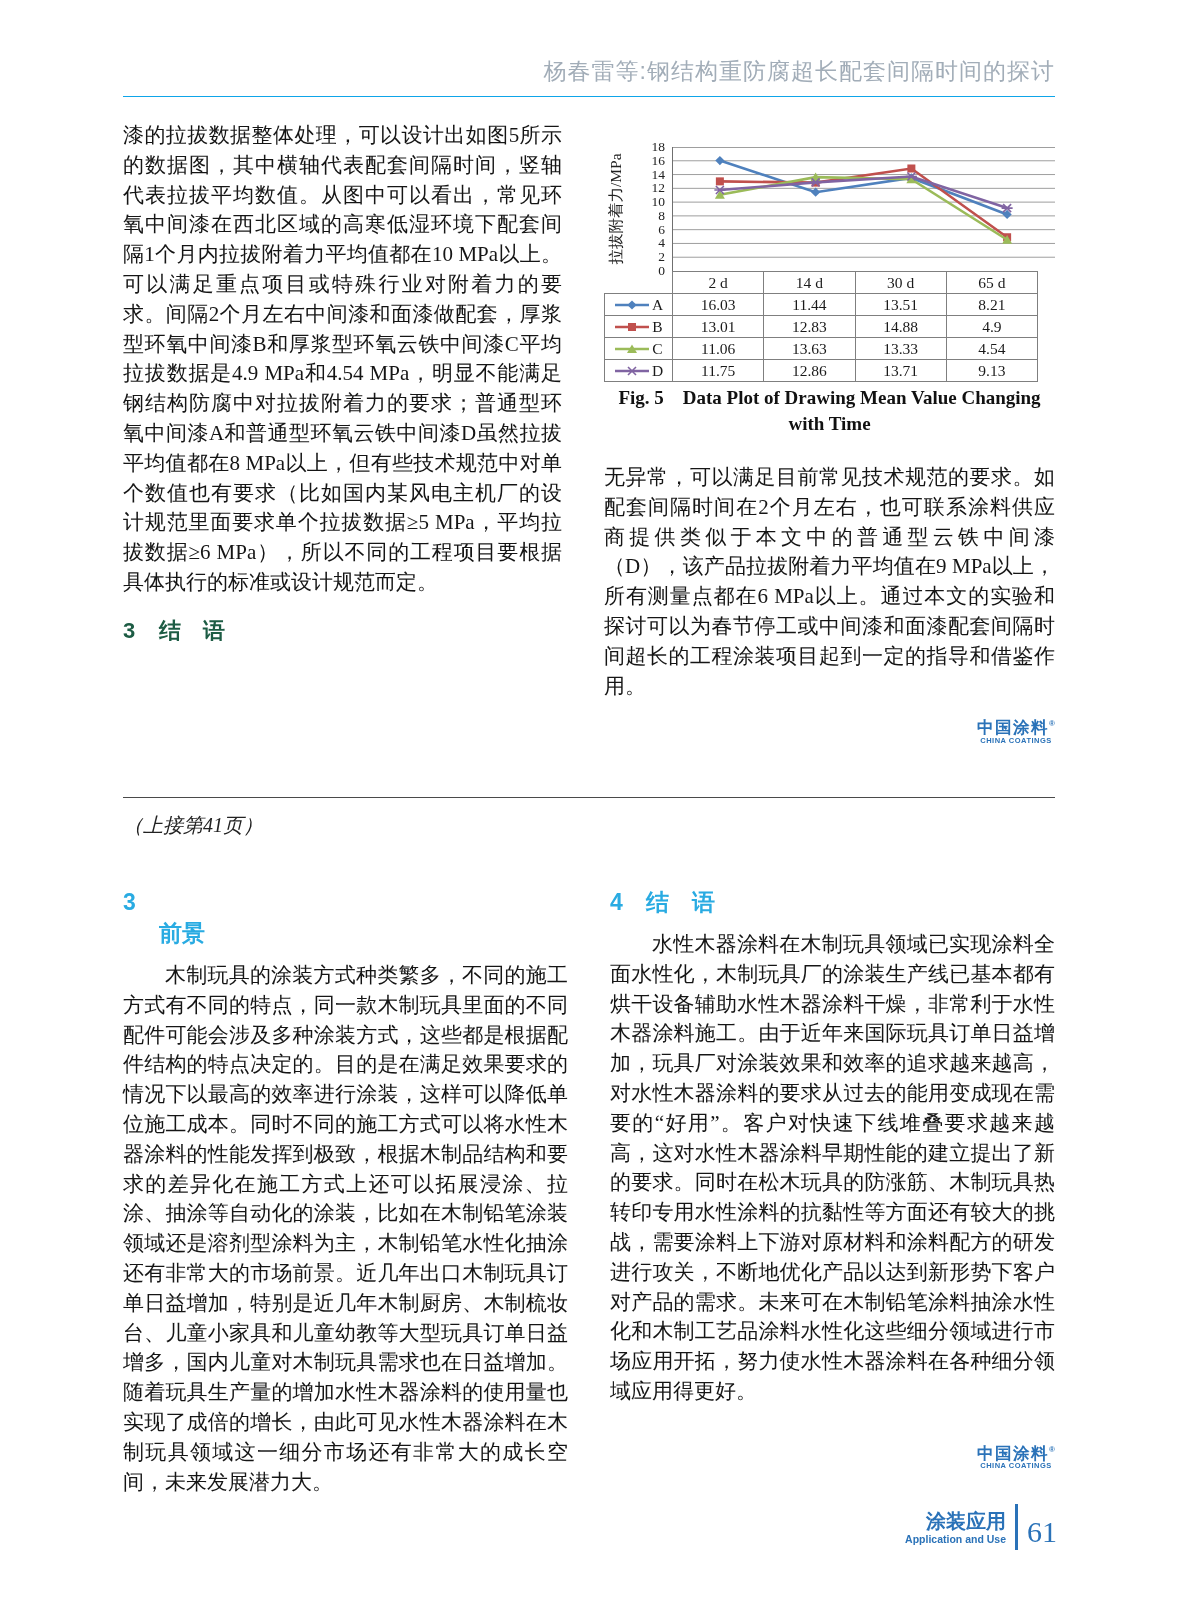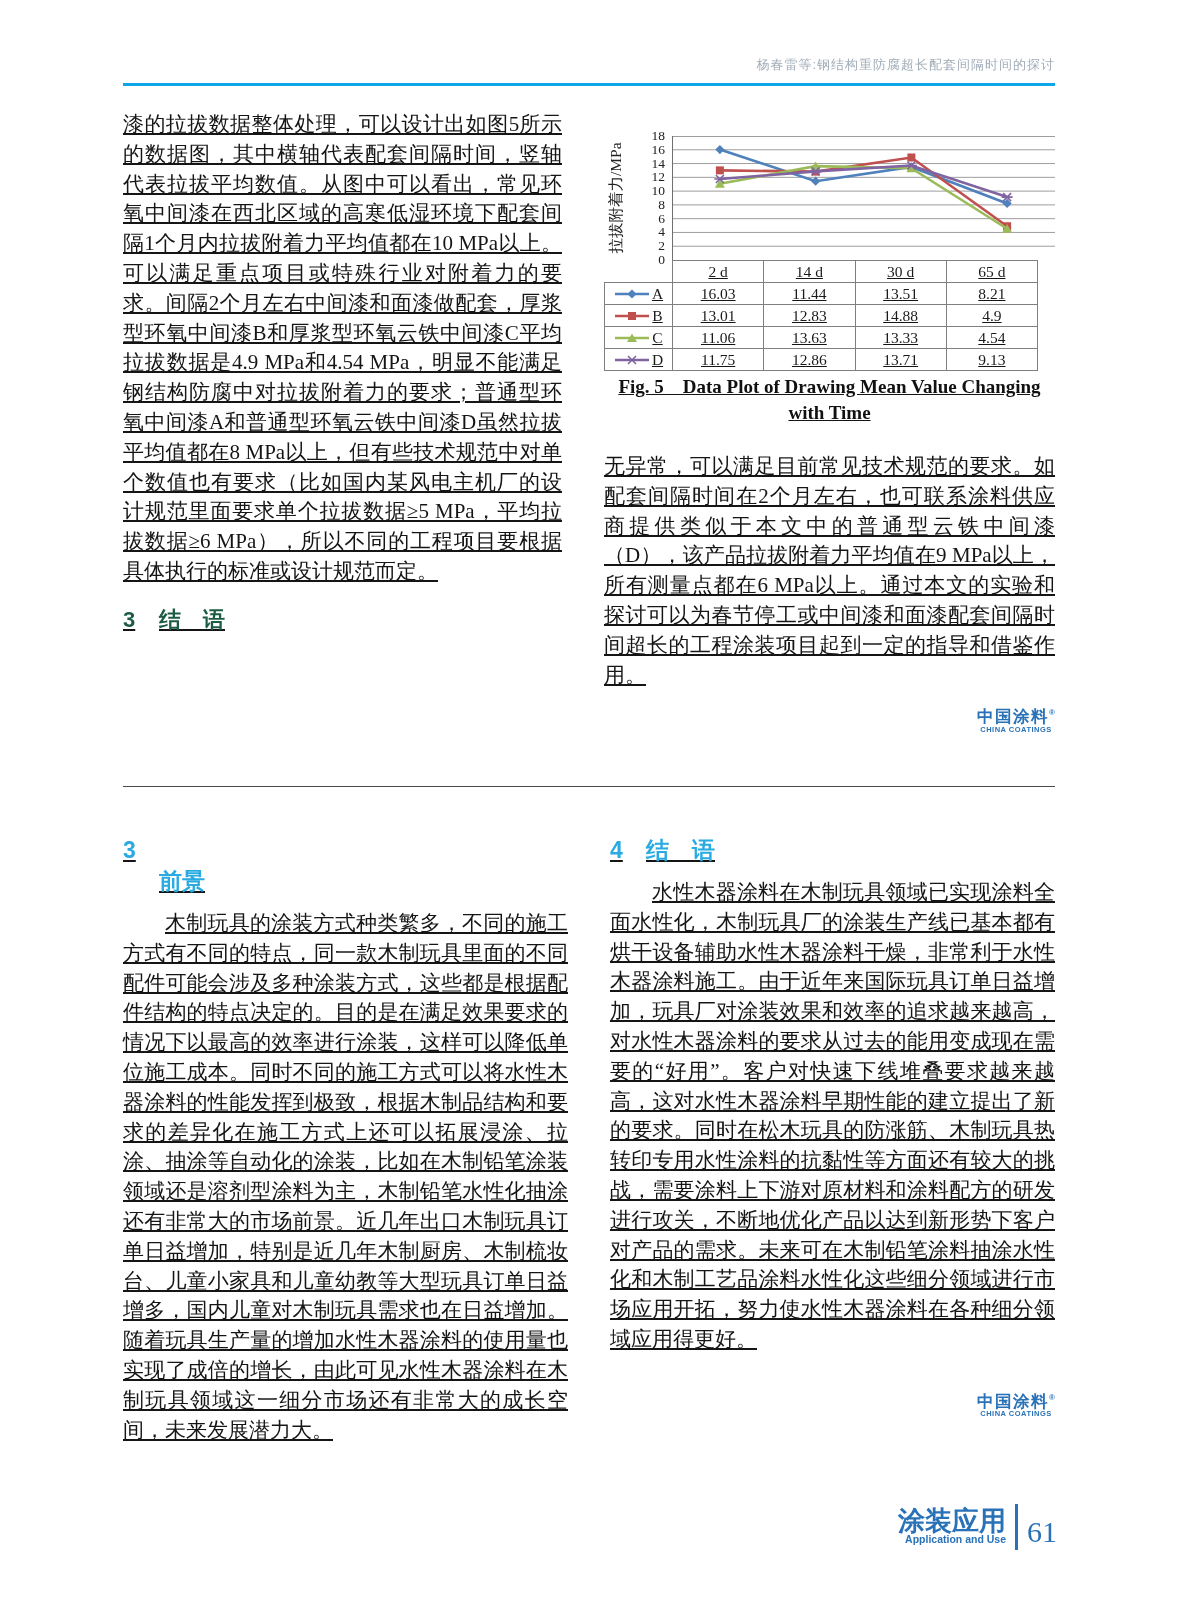--- a/index.html
+++ b/index.html
@@ -5,27 +5,27 @@
   html,body { margin:0; padding:0; background:#ffffff; }
   .page {
     position:relative; width:1178px; height:1600px; background:#fff;
     font-family:"Liberation Serif","DejaVu Serif",serif; color:#151515;
     overflow:hidden;
   }
   .content { padding:0 123px; }
 
   
   .running-head {
-    margin-top:56px; padding-bottom:9px; border-bottom:3px solid #0ea5e9;
+    margin-top:56px; padding-bottom:9px; border-bottom:1px solid #0ea5e9;
     text-align:right; font-family:"Liberation Sans","DejaVu Sans",sans-serif;
-    font-size:13px; letter-spacing:1px; color:var(--runhead,#a2adb8);
-  }
-
-  
-  .columns { display:flex; gap:42px;text-decoration:underline; }
+    font-size:23px; letter-spacing:1px; color:var(--runhead,#a2adb8);
+  }
+
+  
+  .columns { display:flex; gap:42px; }
   .columns.art1 { margin-top:24px; min-height:676px; }
   .columns.art2 { margin-top:48px; }
   .col { width:451px; }
 
   p.body {
     margin:0; font-size:21px; line-height:29.8px; text-align:justify;
     color:#151515;
   }
   p.indent { text-indent:2em; }
 
@@ -93,21 +93,21 @@
   .logo.logo2 { margin-top:34px; }
 
   
   .divider { border:none; border-top:1.5px solid #4a4a4a; margin:0; }
   .cont-note { margin-top:14px; font-size:20px; font-style:italic; color:#222; }
 
   
   .footer { position:absolute; top:1504px; right:121px; display:flex; align-items:center; }
   .footer-text { text-align:right; margin-right:9px; }
   .footer-zh {
-    color:var(--logoblue,#2a72b8); font-size:27px; font-weight:bold;
+    color:var(--logoblue,#2a72b8); font-size:20px; font-weight:bold;
     font-family:"Liberation Sans","DejaVu Sans",sans-serif; line-height:24px;
   }
   .footer-en {
     color:var(--logoblue,#2a72b8); font-size:10.5px; font-weight:bold;
     font-family:"Liberation Sans","DejaVu Sans",sans-serif; line-height:13px;
   }
   .footer-bar { width:3px; height:46px; background:var(--logoblue,#2a72b8); margin-right:9px; }
   .footer-num { color:var(--logoblue,#2a72b8); font-size:30px; padding-top:10px; }
 </style>
 </head>
@@ -272,20 +272,21 @@
         <div class="logo">
           <span class="logo-inner">
             <div class="logo-zh"><span>中国涂料</span><span class="logo-mark">®</span></div>
             <div class="logo-en">CHINA COATINGS</div>
           </span>
         </div>
       </div>
     </div>
 
     <hr class="divider">
+    <div class="cont-note">（上接第41页）</div>
 
     <div class="columns art2">
       <div class="col">
         <h2 class="sec cyan">
           <span class="sec-num">3</span>
           <span class="sec-title"><br><span>前景</span></span>
         </h2>
         <p class="body indent">木制玩具的涂装方式种类繁多，不同的施工方式有不同的特点，同一款木制玩具里面的不同配件可能会涉及多种涂装方式，这些都是根据配件结构的特点决定的。目的是在满足效果要求的情况下以最高的效率进行涂装，这样可以降低单位施工成本。同时不同的施工方式可以将水性木器涂料的性能发挥到极致，根据木制品结构和要求的差异化在施工方式上还可以拓展浸涂、拉涂、抽涂等自动化的涂装，比如在木制铅笔涂装领域还是溶剂型涂料为主，木制铅笔水性化抽涂还有非常大的市场前景。近几年出口木制玩具订单日益增加，特别是近几年木制厨房、木制梳妆台、儿童小家具和儿童幼教等大型玩具订单日益增多，国内儿童对木制玩具需求也在日益增加。随着玩具生产量的增加水性木器涂料的使用量也实现了成倍的增长，由此可见水性木器涂料在木制玩具领域这一细分市场还有非常大的成长空间，未来发展潜力大。</p>
       </div>
 

